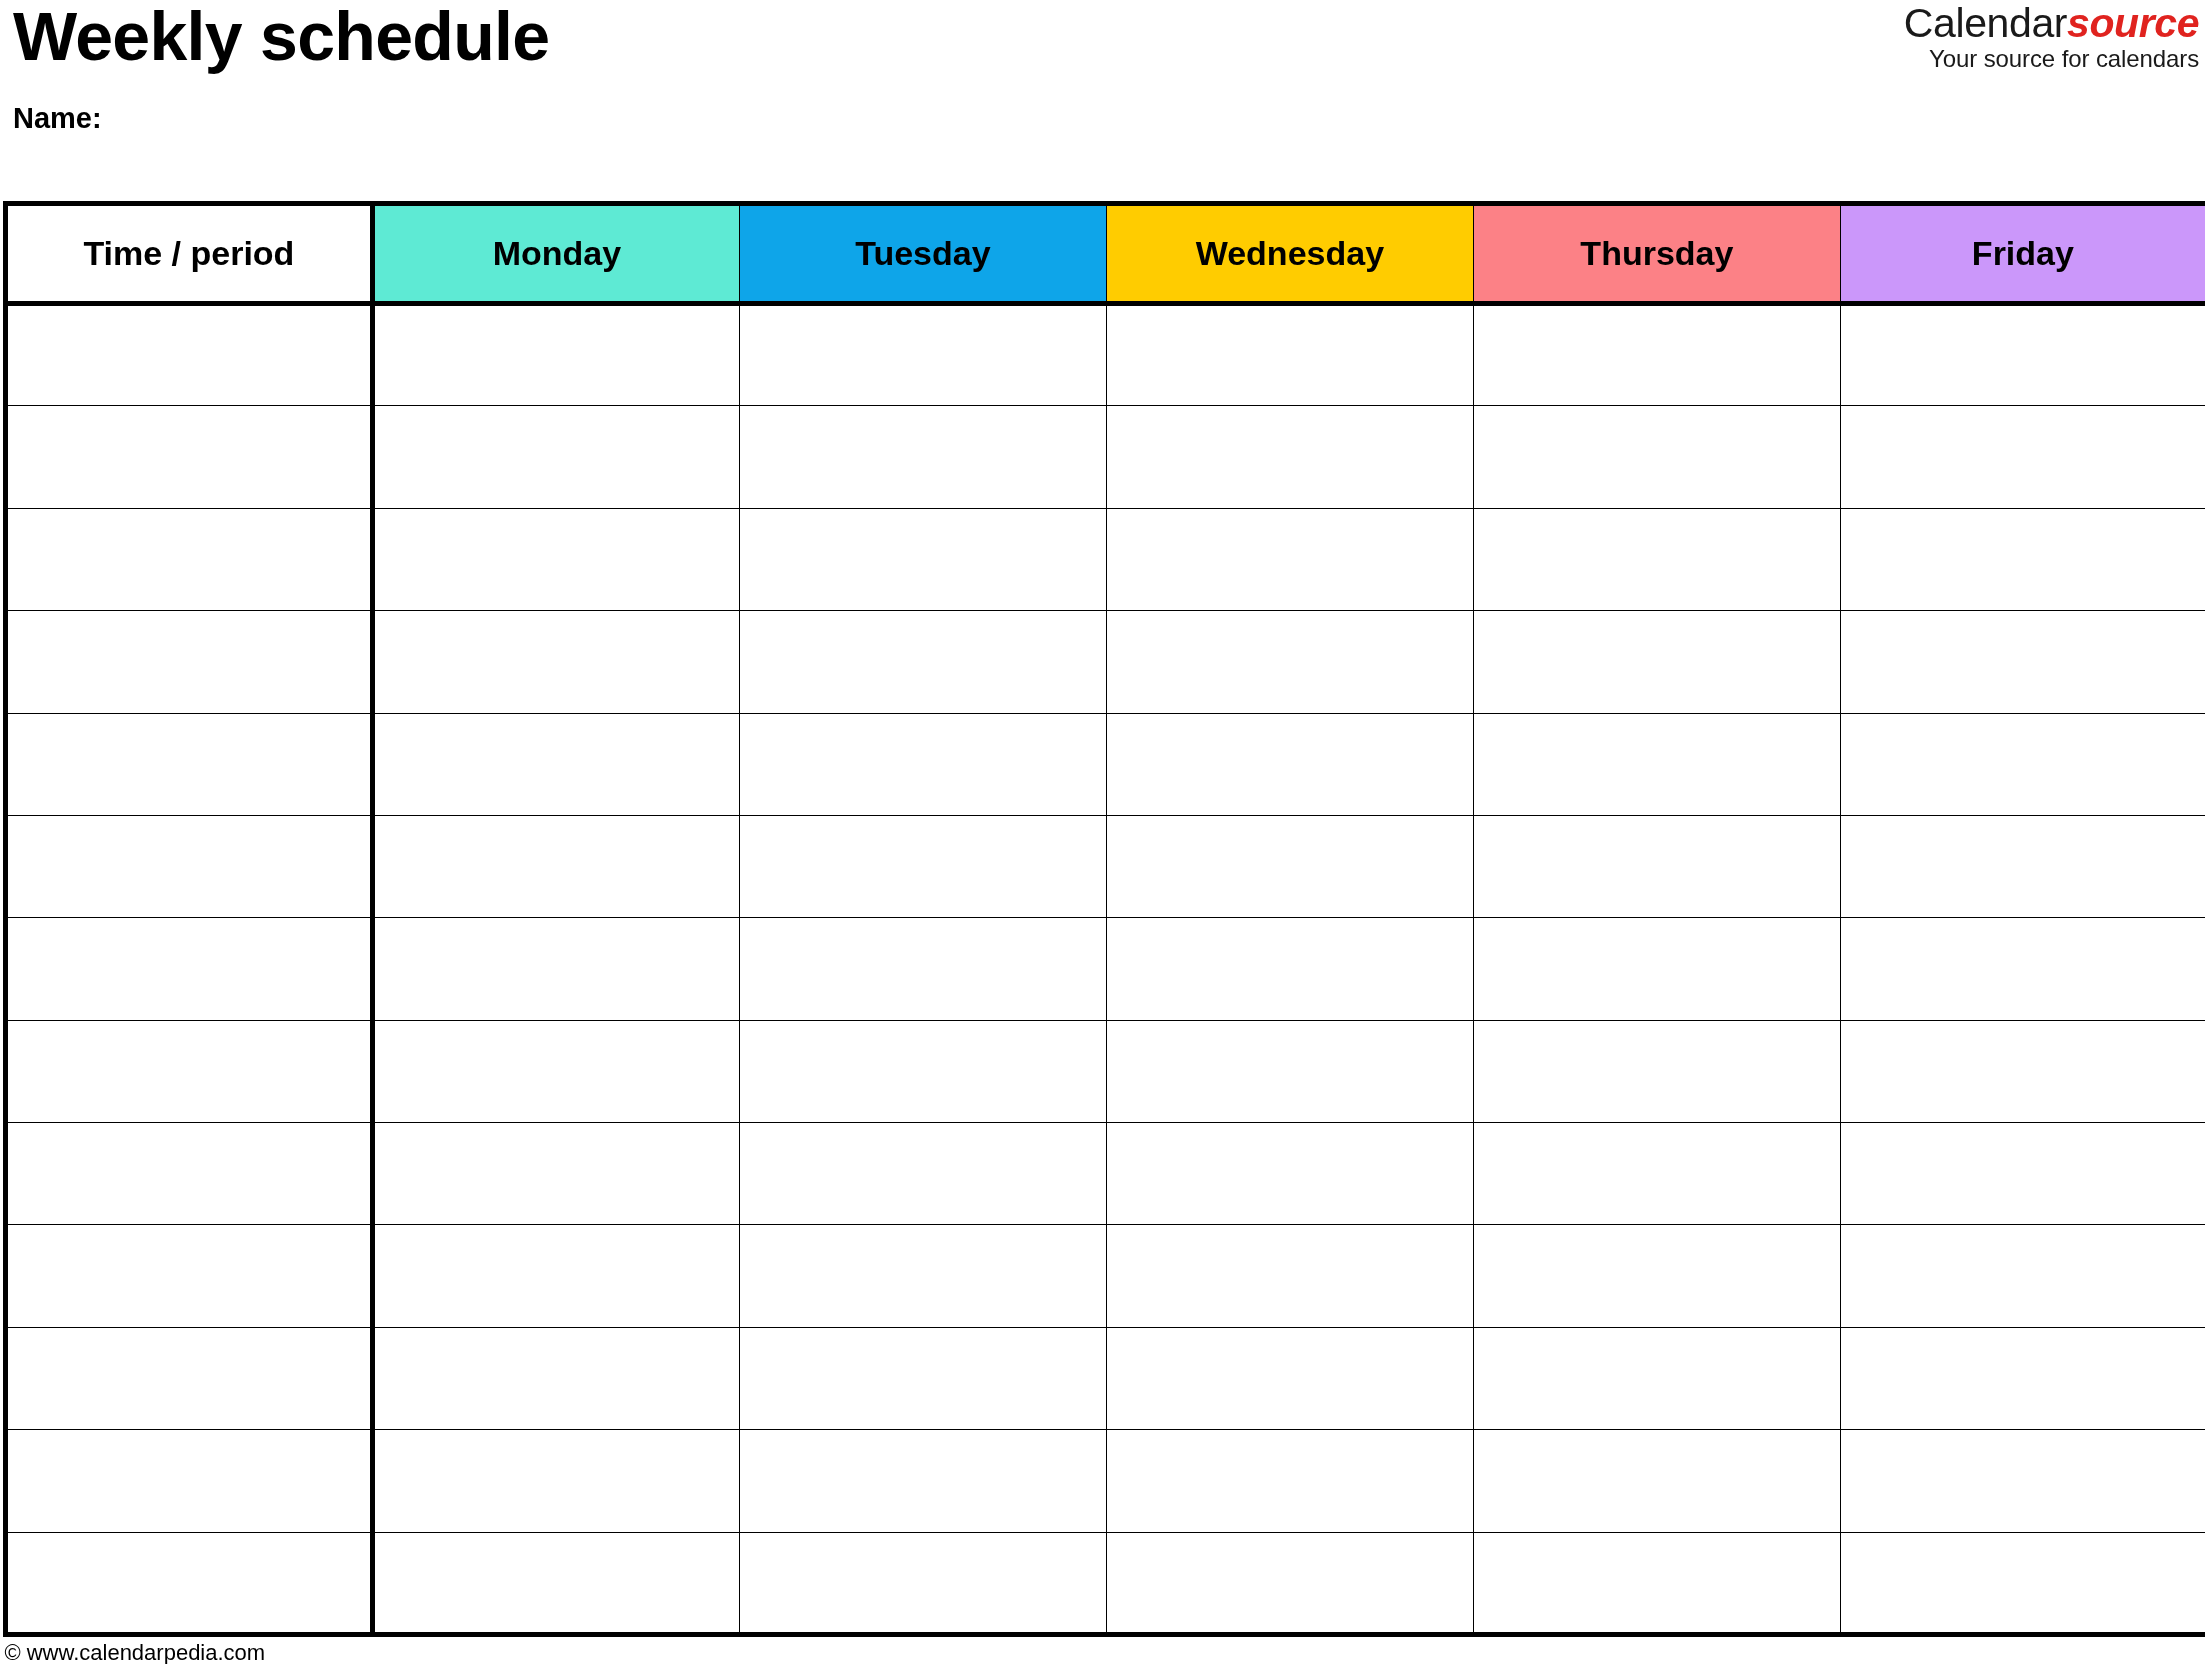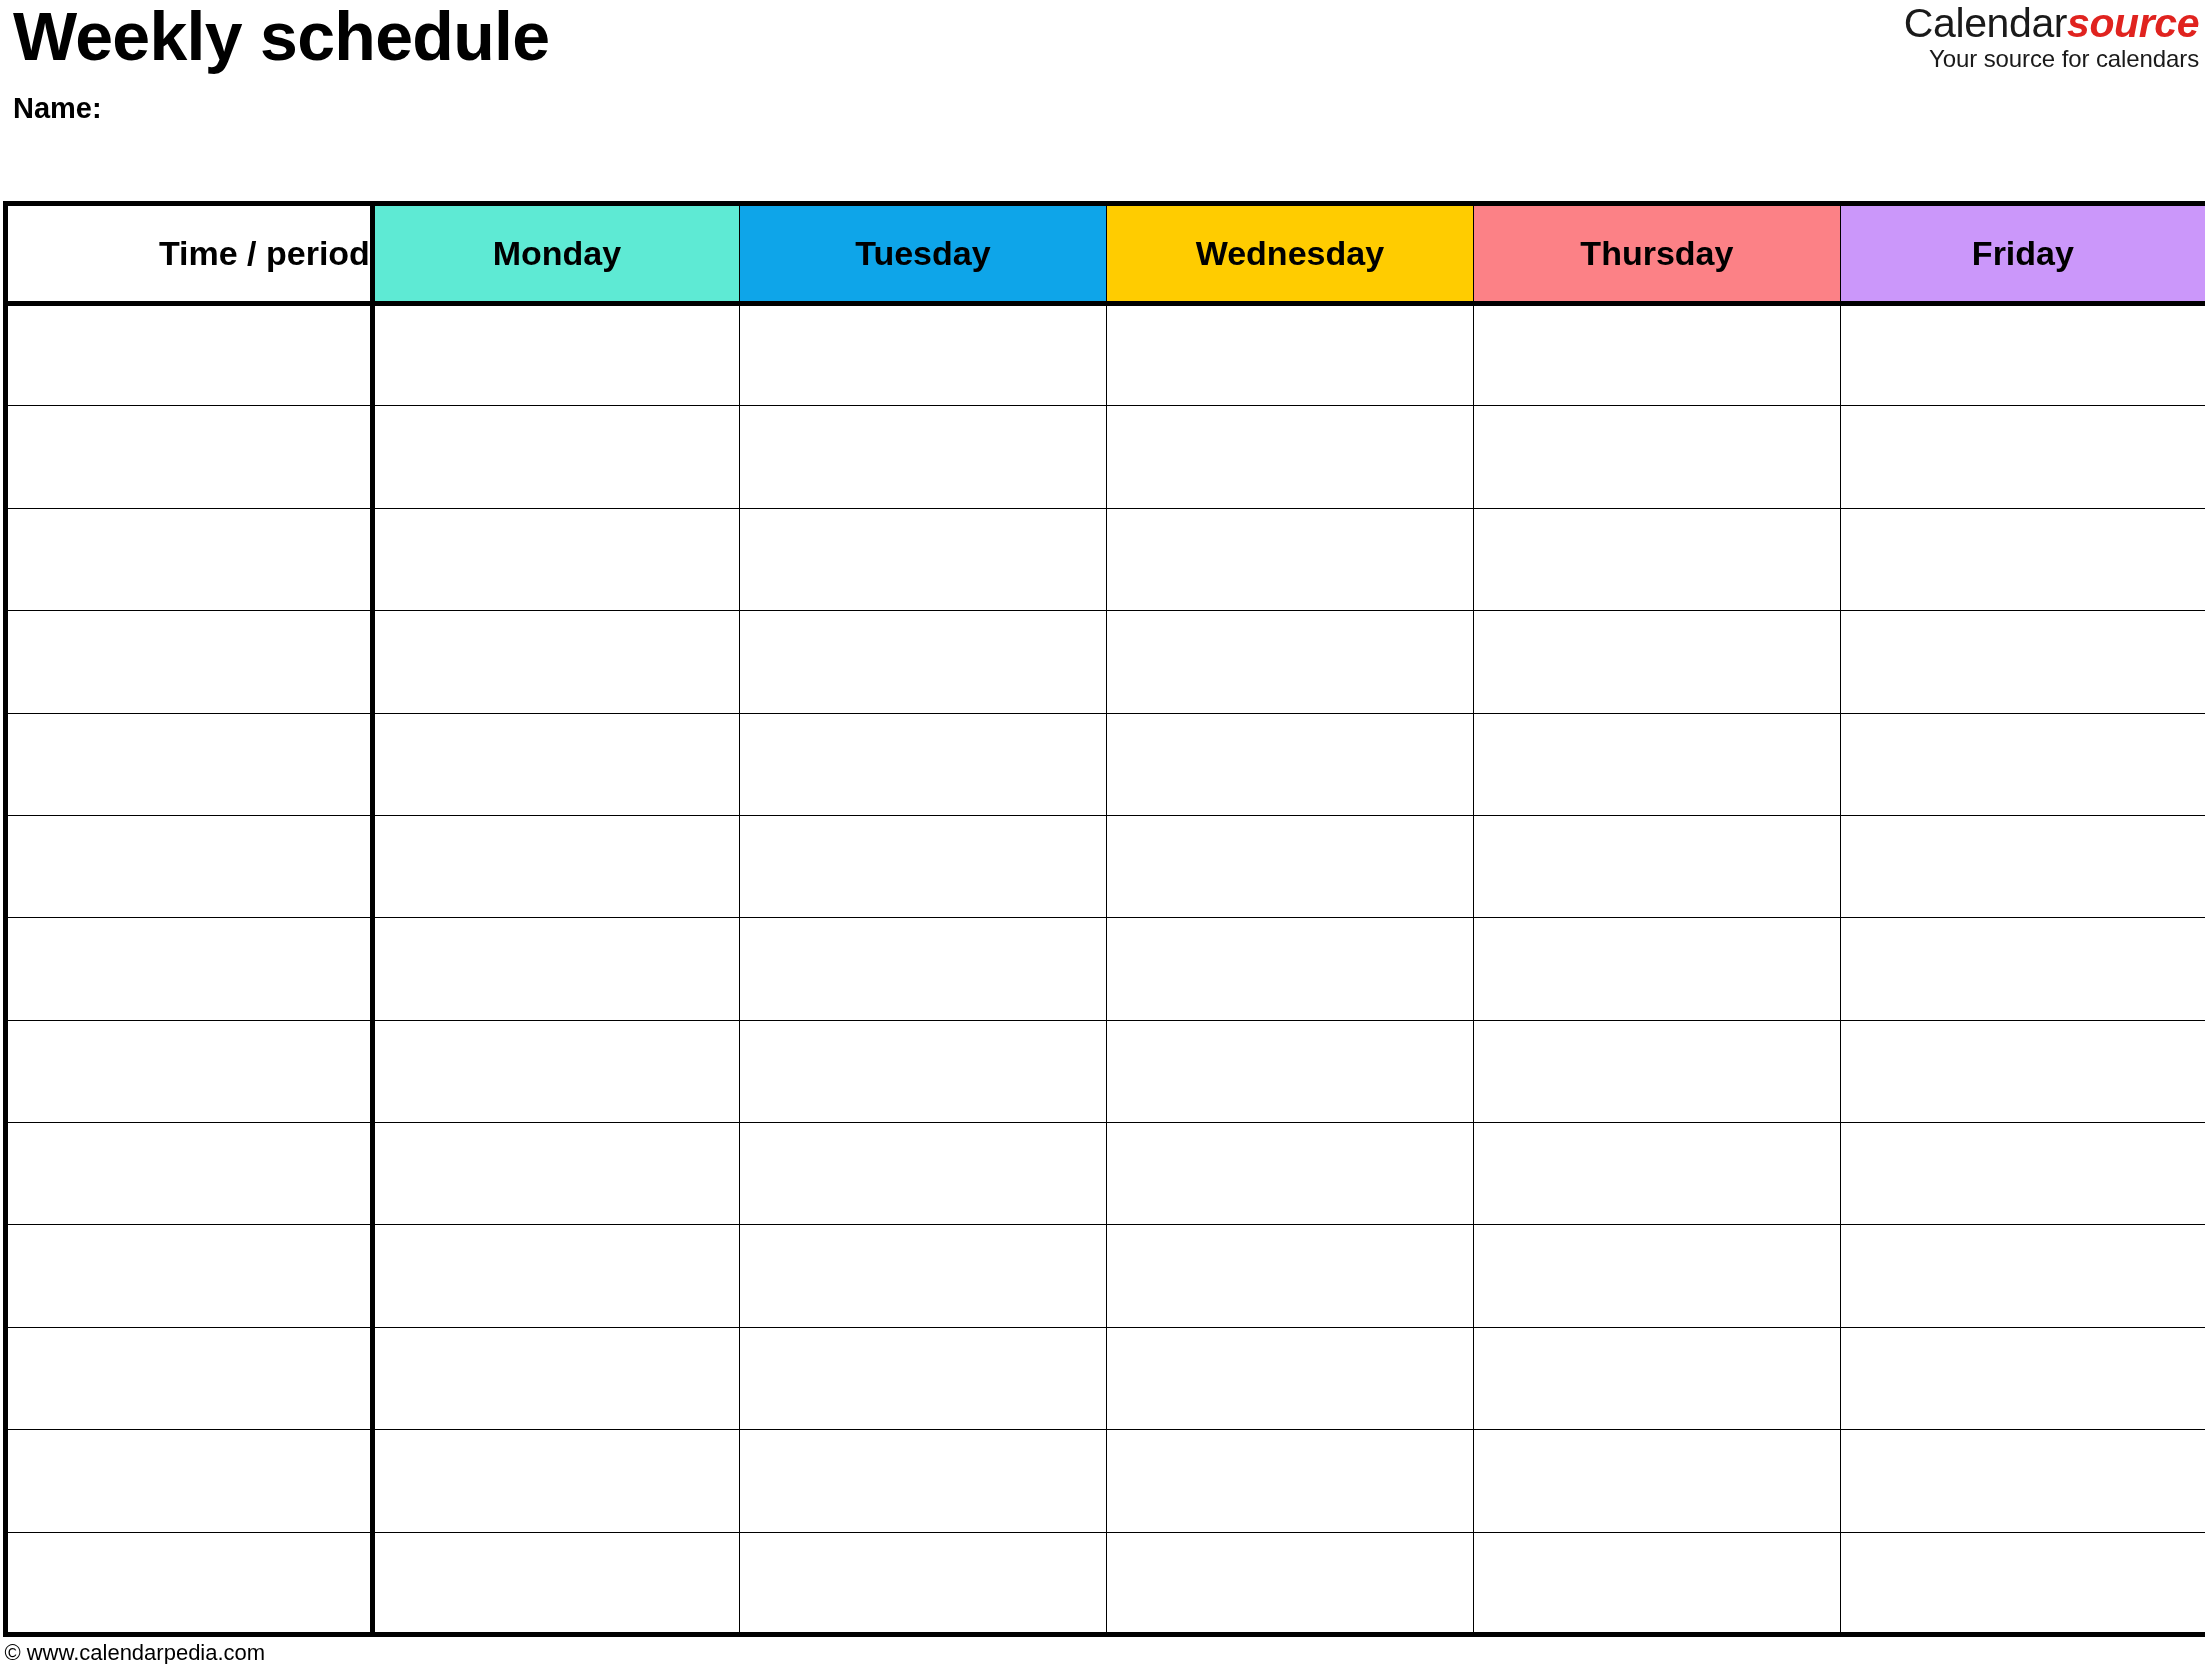--- a/index.html
+++ b/index.html
@@ -25,21 +25,21 @@
     font-size: 68px;
     font-weight: bold;
     line-height: 1.0;
     color: #000000;
     letter-spacing: -0.7px;
     white-space: nowrap;
   }
   .name-label {
     position: absolute;
     left: 13px;
-    top: 92px;
+    top: 102px;
     font-size: 29px;
     font-weight: bold;
     color: #000000;
     white-space: nowrap;
   }
 
   
   .logo {
     position: absolute;
     right: 5.9px;
@@ -148,21 +148,21 @@
       <colgroup>
         <col class="w-time">
           <col class="w-day">
           <col class="w-day">
           <col class="w-day">
           <col class="w-day">
           <col class="w-day">
       </colgroup>
       <thead>
         <tr id="header-row">
-            <th class="col-time" style="background: rgb(255, 255, 255); text-align: right;">Time / period</th>
+            <th class="col-time" style="background: rgb(255, 255, 255);">Time / period</th>
             <th style="background: #5eead4;">Monday</th>
             <th style="background: #0ea5e9;">Tuesday</th>
             <th style="background: rgb(255, 204, 0);">Wednesday</th>
             <th style="background: rgb(252, 129, 134);">Thursday</th>
             <th style="background: rgb(203, 151, 250);">Friday</th>
           </tr>
       </thead>
       <tbody id="table-body">
           <tr>
             <td class="col-time"></td>

